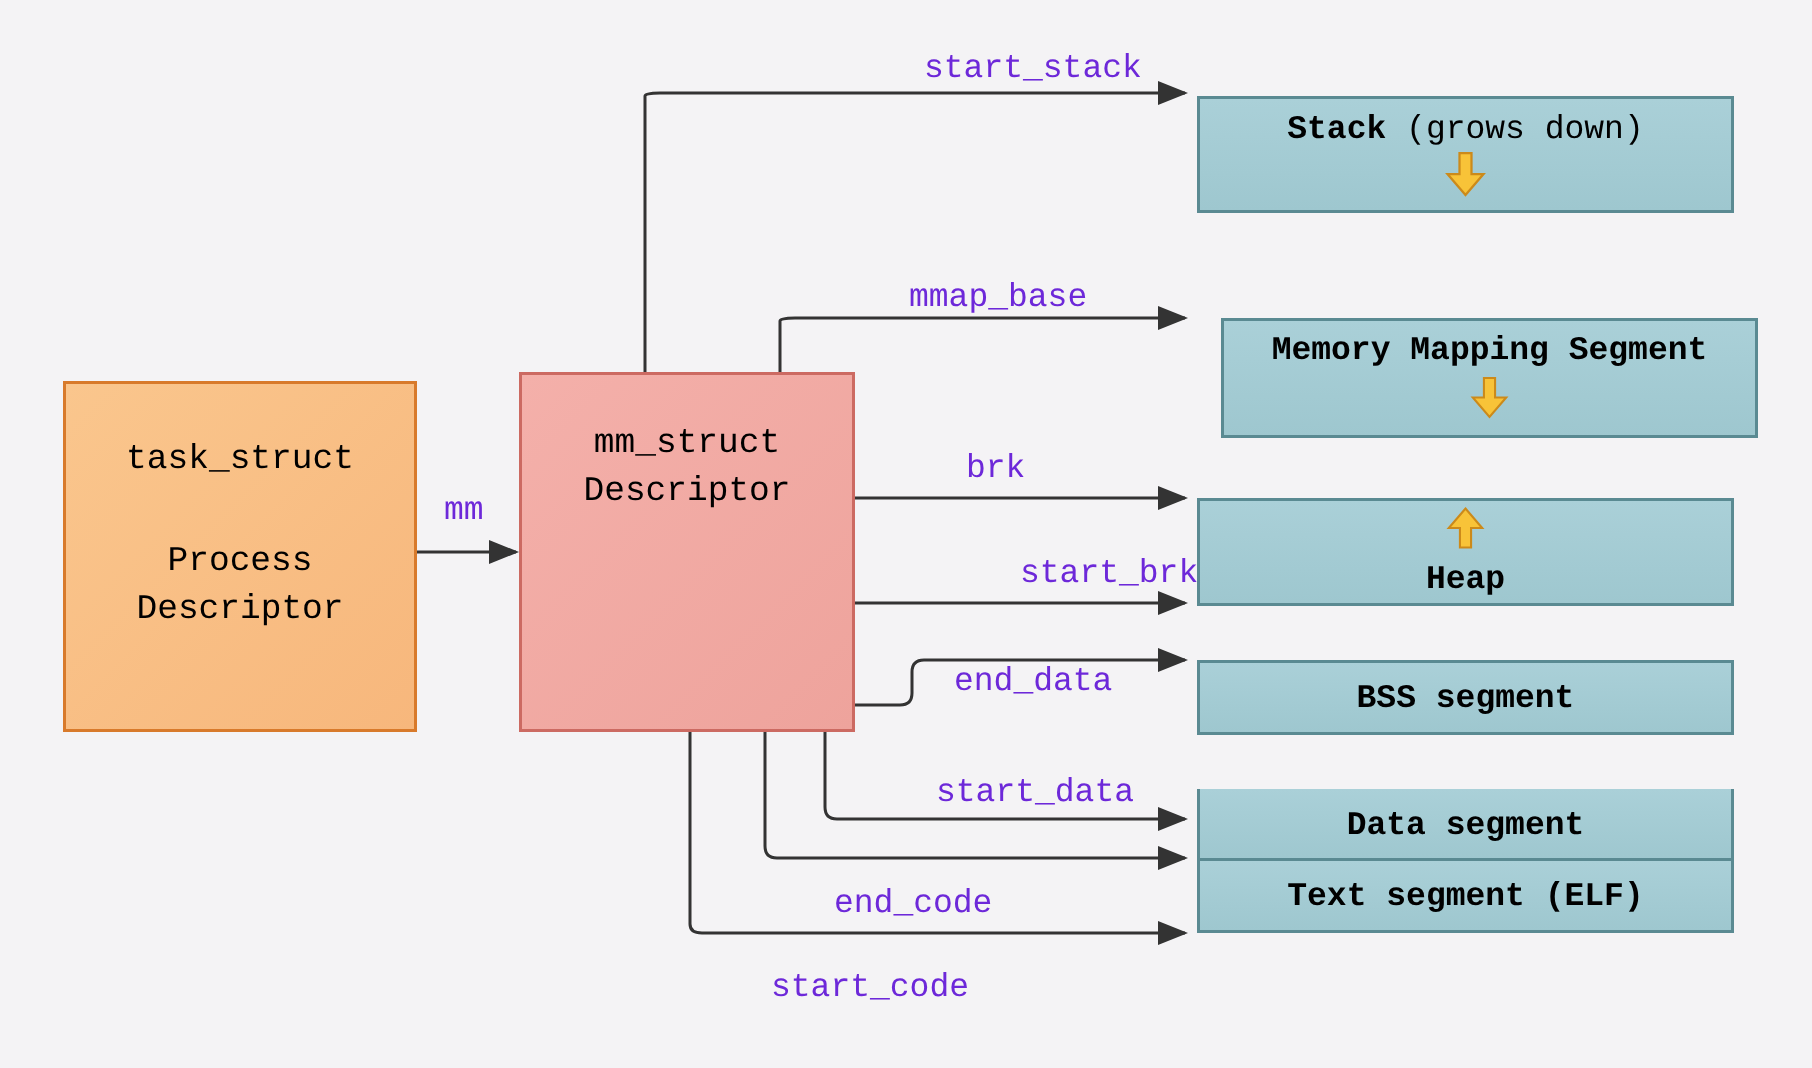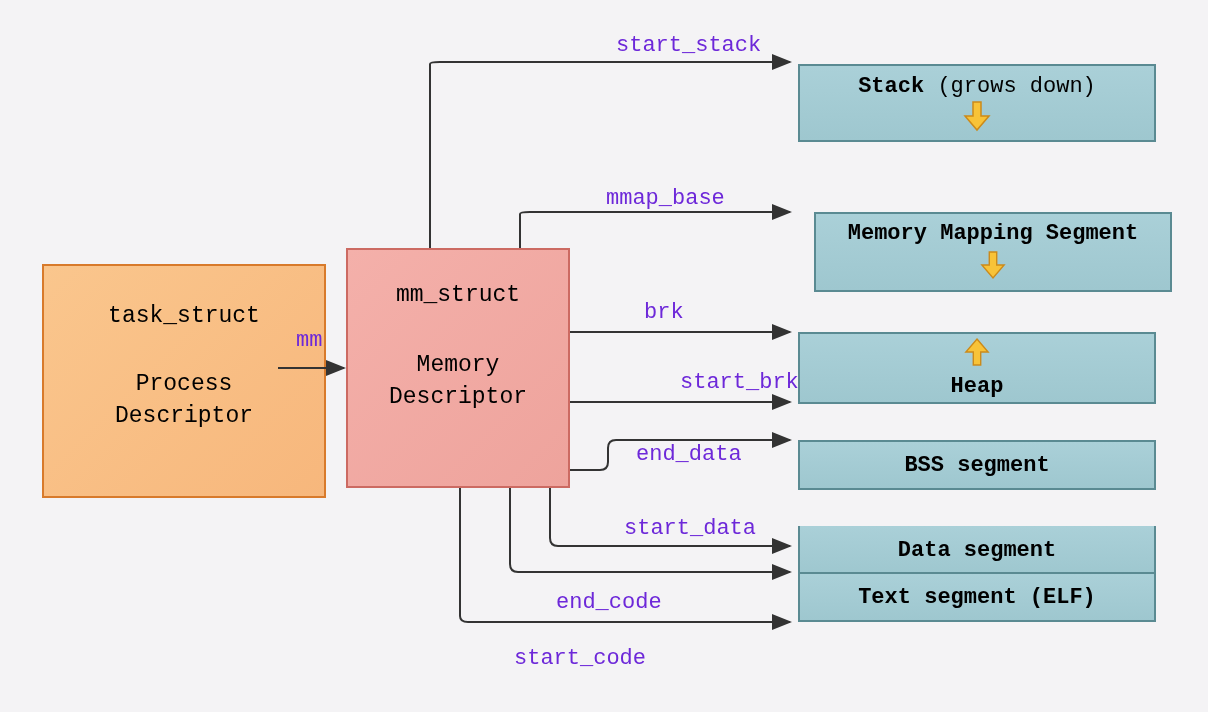--- a/index.html
+++ b/index.html
@@ -13,22 +13,22 @@
     overflow: hidden;
   }
   .box {
     position: absolute;
     border: 2px solid #333;
     text-align: center;
     box-sizing: border-box;
   }
   .process-box {
     left: 42px;
-    top: 264px;
-    width: 284px;
+    top: 254px;
+    width: 236px;
     height: 234px;
     background: linear-gradient(135deg, #fac68d, #f7b77c);
     border-color: #d87a2b;
     padding-top: 34px;
     font-size: 23px;
     line-height: 1.4;
   }
   .process-box .label1 { font-weight: normal; }
   .process-box .label2 { margin-top: 36px; }
   .mm-box {
@@ -83,21 +83,20 @@
 <div class="box process-box">
   <div class="label1">task_struct</div>
   <div class="label2">Process</div>
   <div>Descriptor</div>
 </div>
 
 <div class="edge-label" style="left:296px; top:328px;">mm</div>
 
 <div class="box mm-box">
   <div>mm_struct</div>
-  <div class="label2">Memory</div>
   <div>Descriptor</div>
 </div>
 
 <div class="box seg-box seg-stack">
   <div>
     <span class="bold">Stack</span><span> (grows down)</span>
   </div>
   <span class="down-arrow">
     <svg width="28" height="32" viewBox="0 0 28 32">
       <path d="M10 2 L18 2 L18 16 L26 16 L14 30 L2 16 L10 16 Z" fill="#f8c338" stroke="#cc8a1a" stroke-width="1.5"></path>

